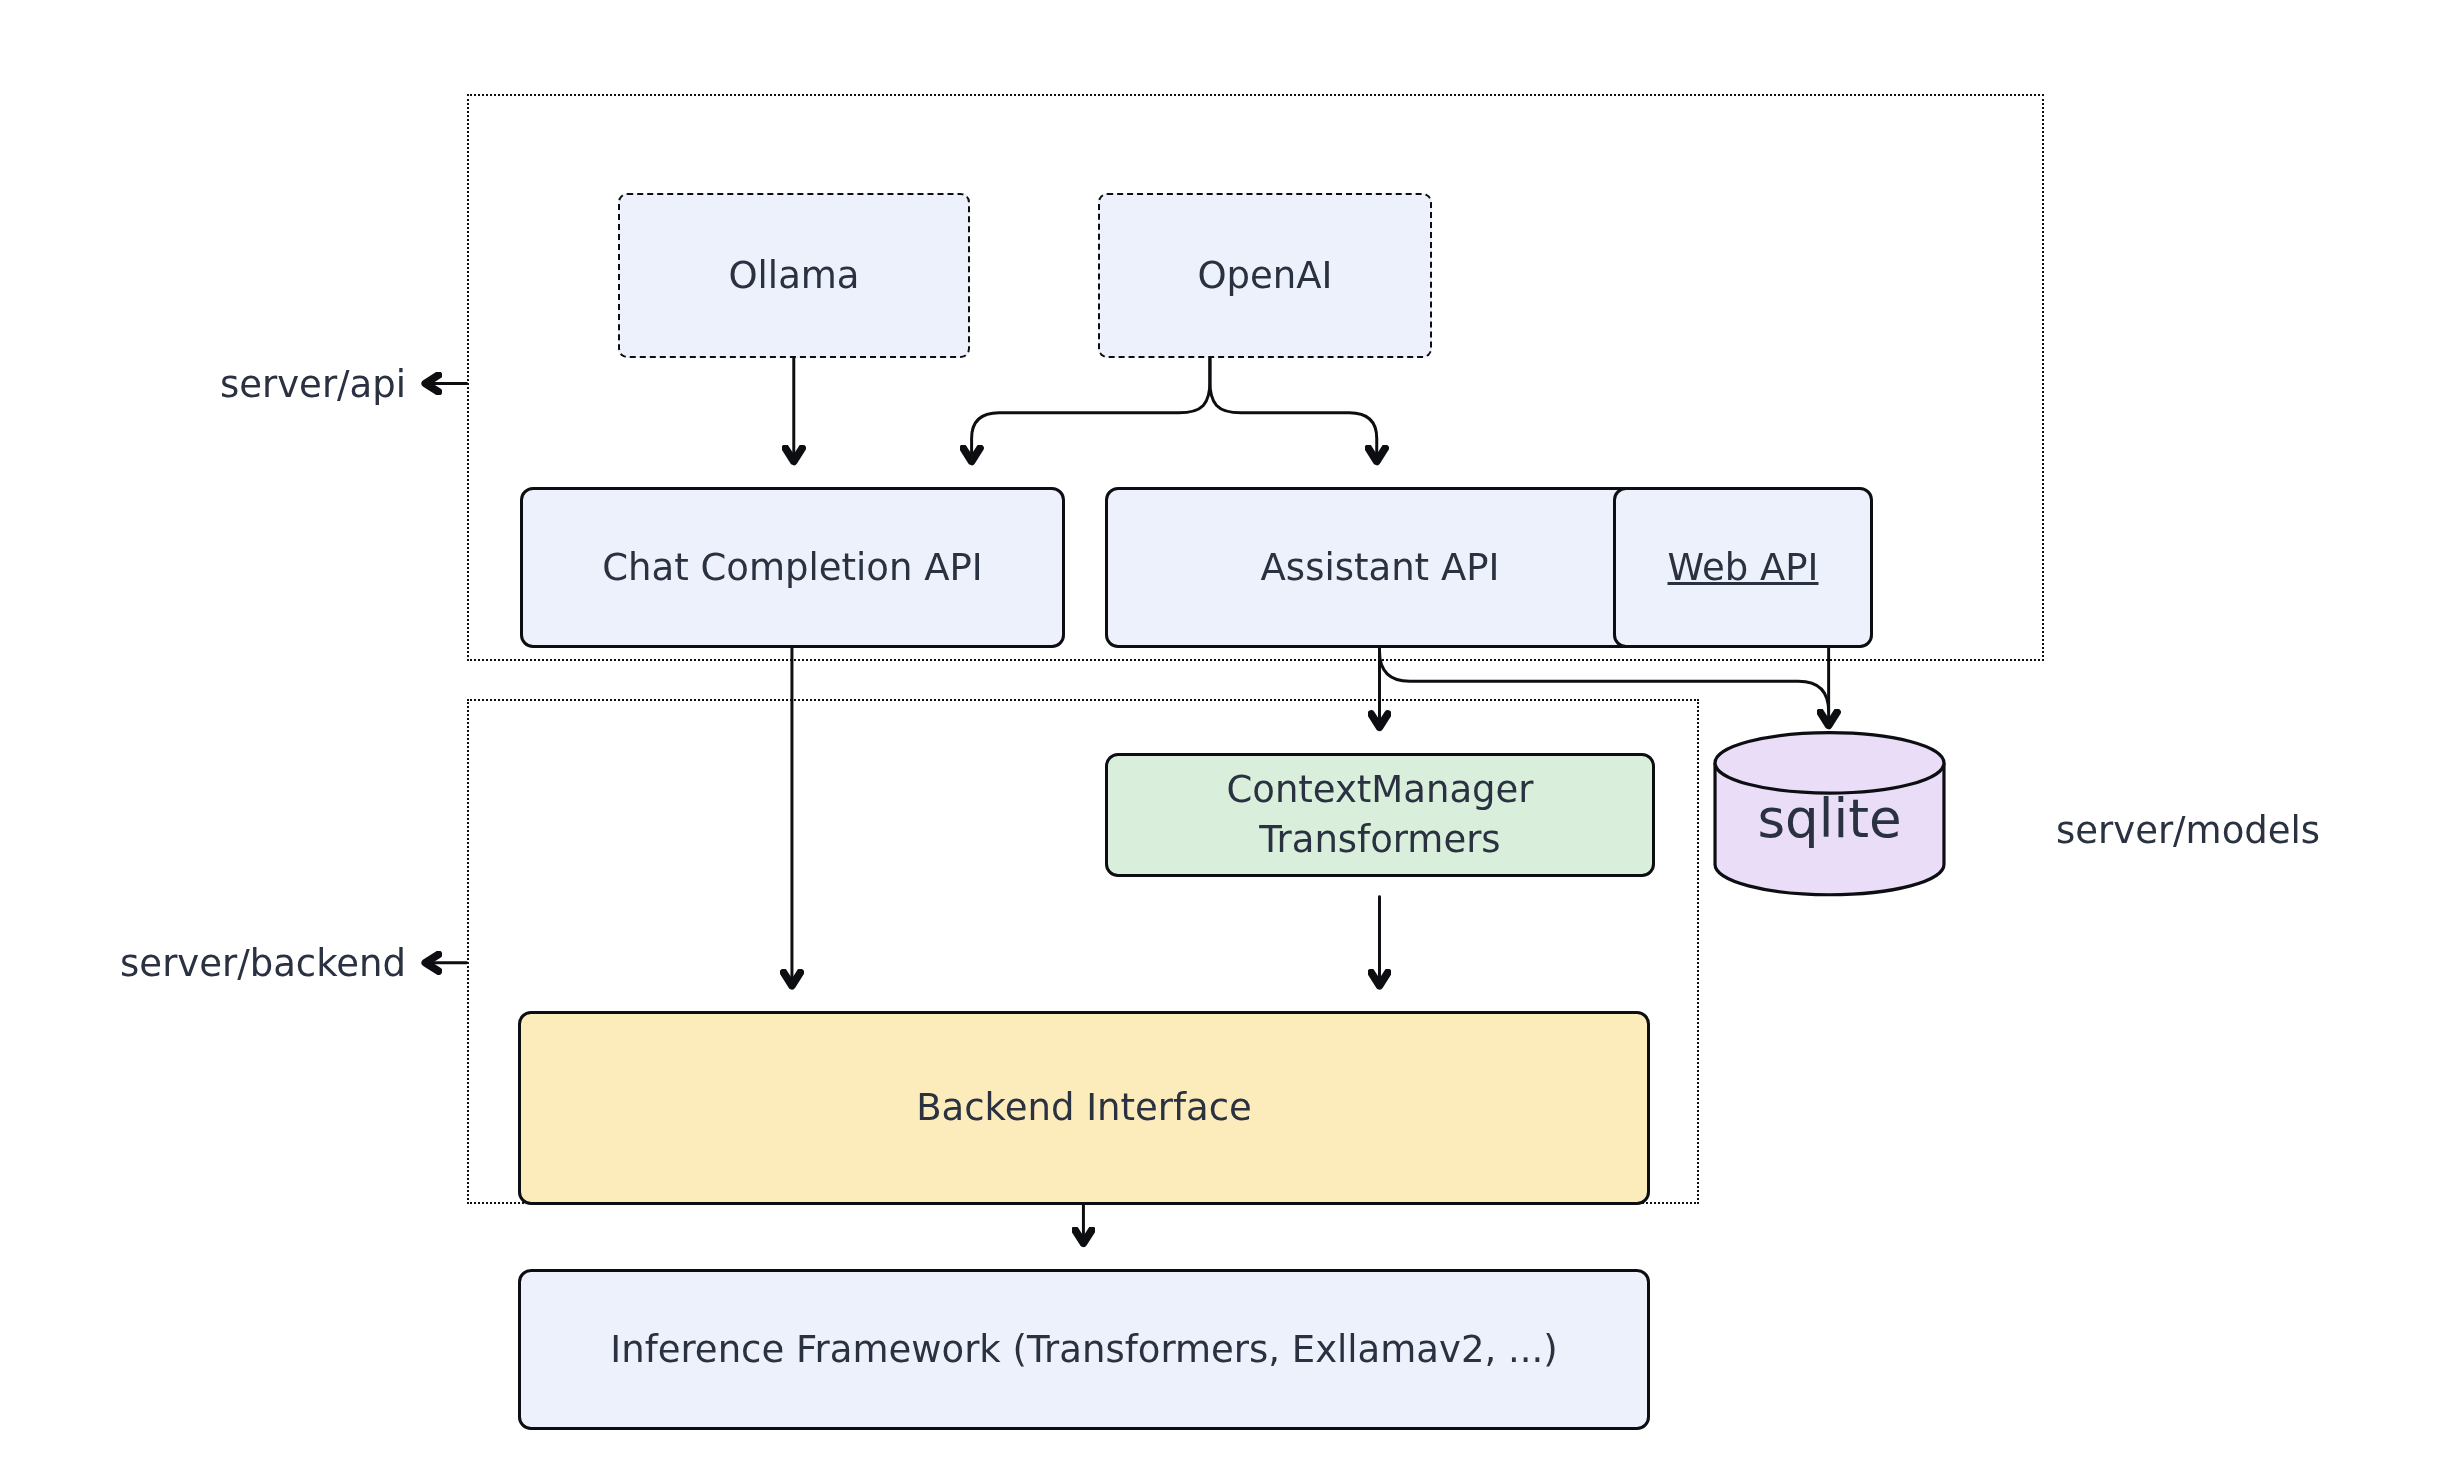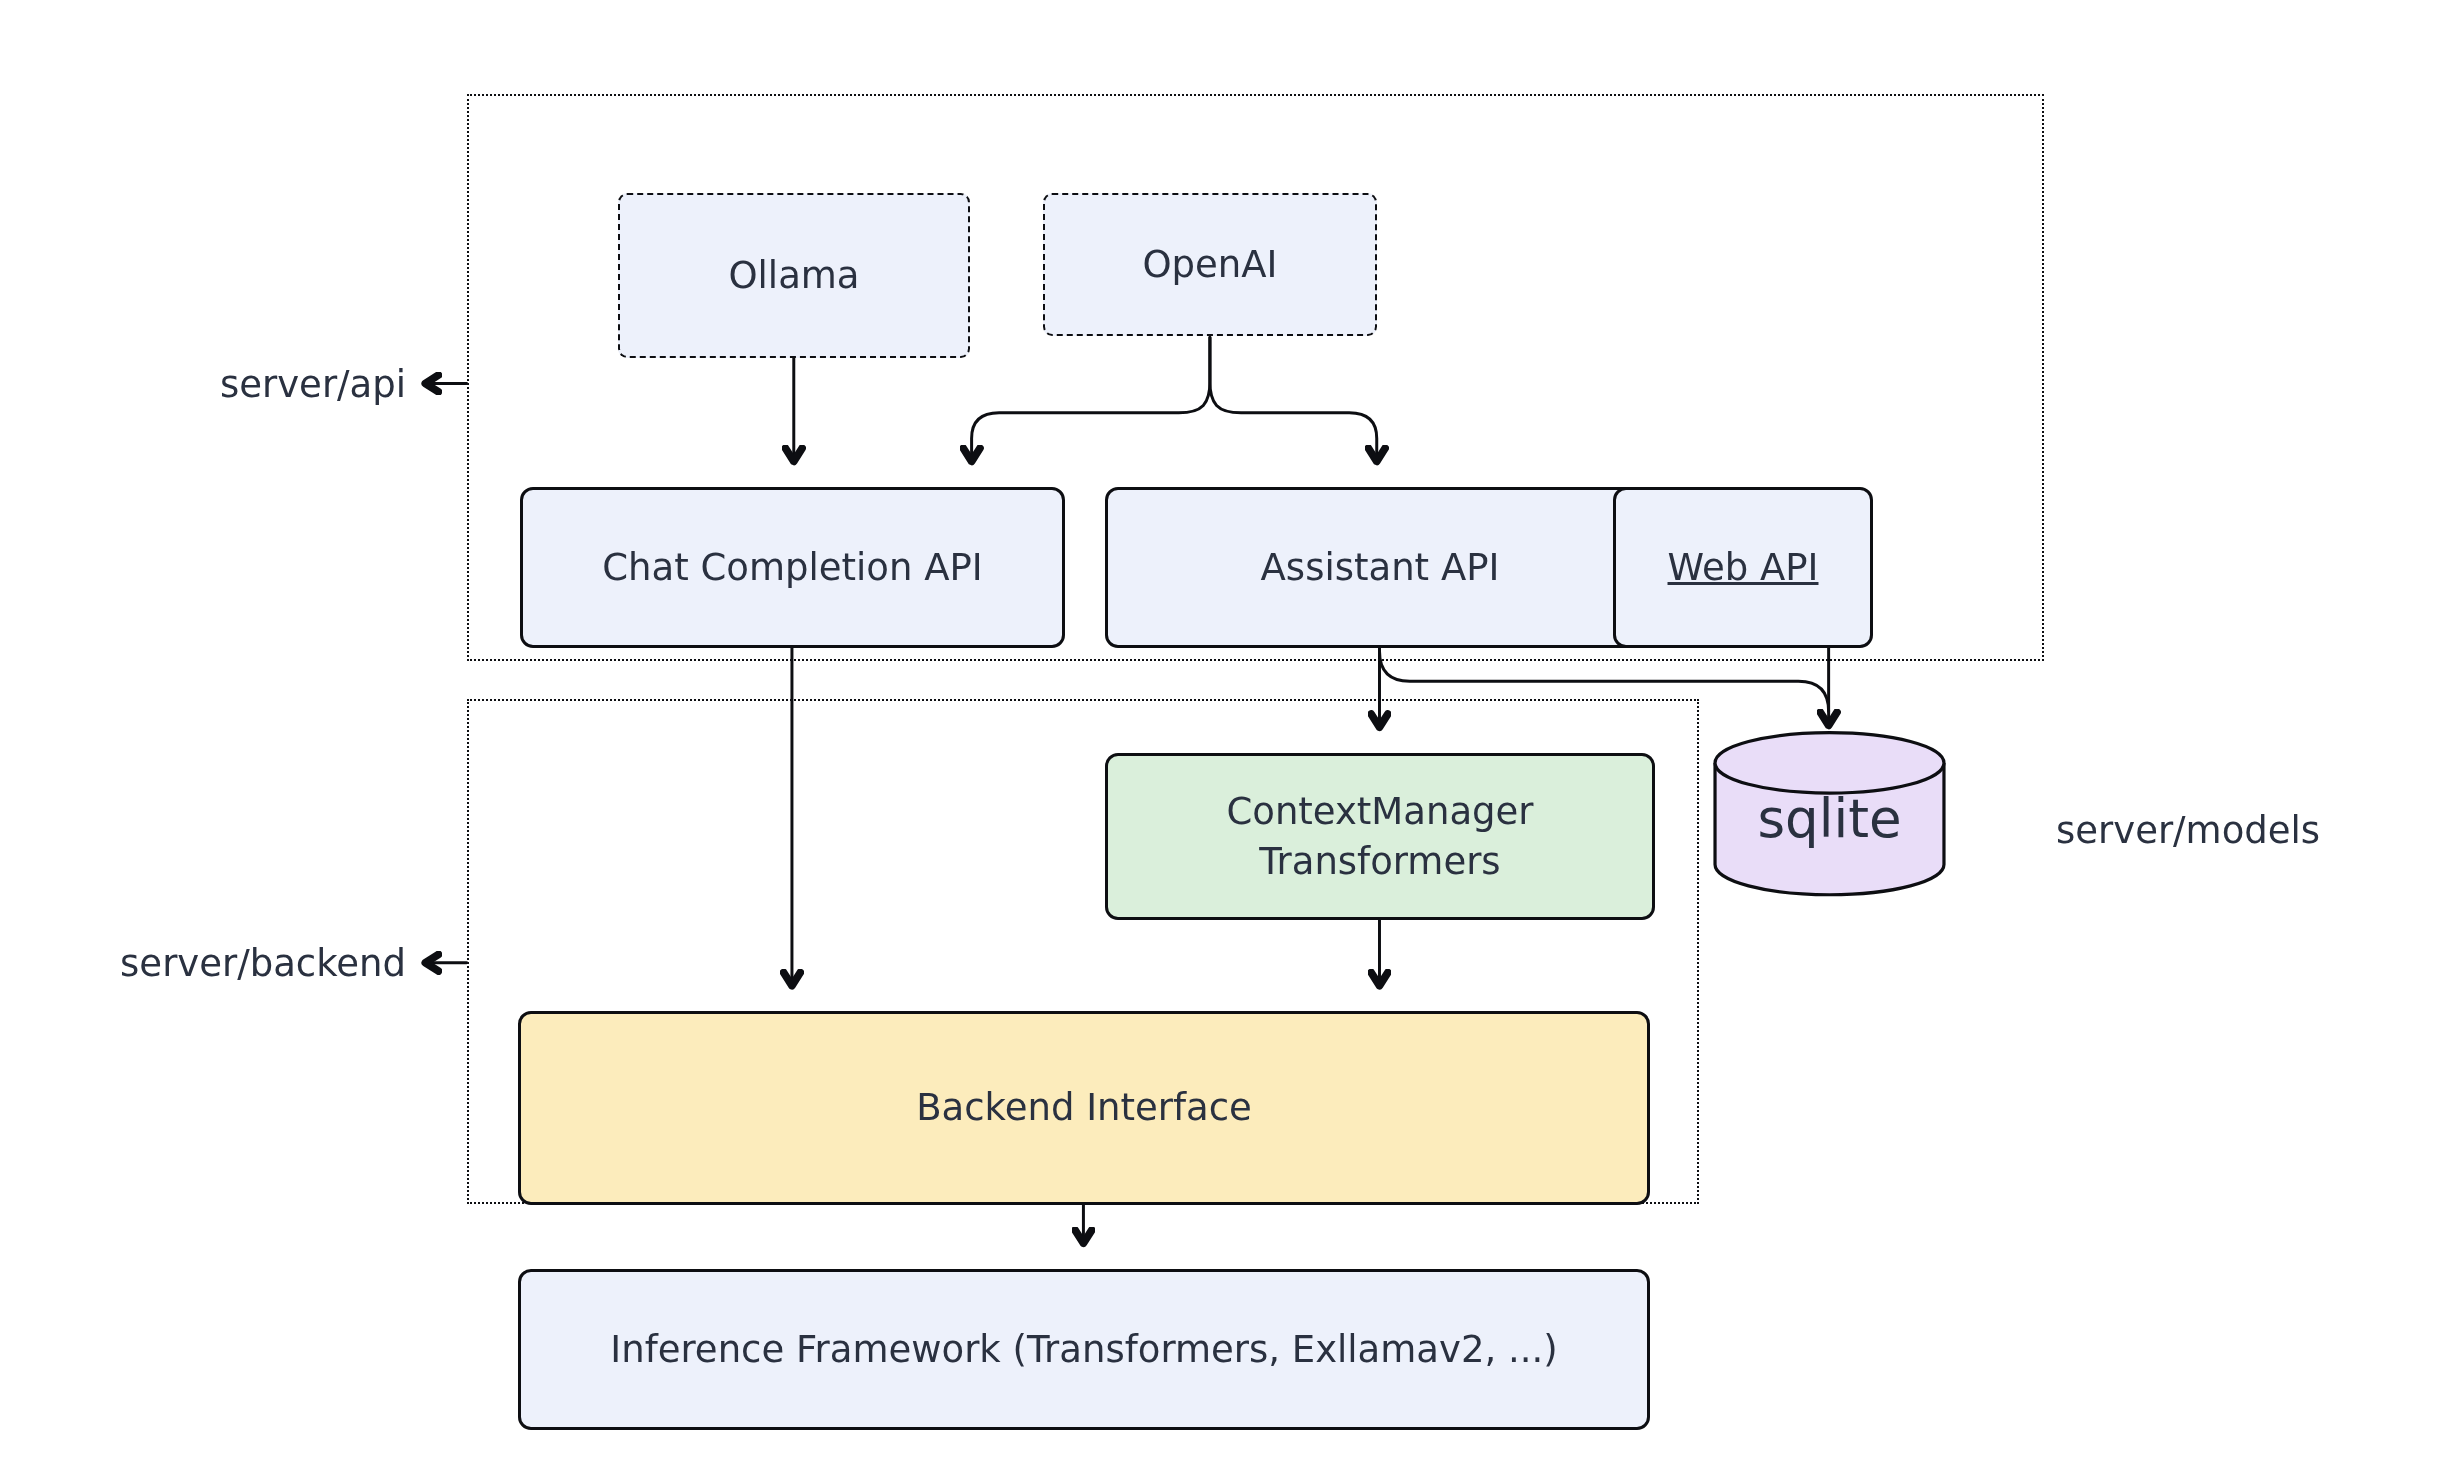--- a/index.html
+++ b/index.html
@@ -119,37 +119,37 @@
 
     <path d="M509,418 H464" marker-end="url(#arw)"></path>
 
     <path d="M509,1050 H464" marker-end="url(#arw)"></path>
   </svg>
 
   <div class="node dashed" style="left:618px; top:172px; width:352px; height:165px;">
     <span>Ollama</span>
   </div>
 
-  <div class="node dashed" style="left:1043px; top:172px; width:334px; height:143px;">
+  <div class="node dashed" style="left:1098px; top:172px; width:334px; height:165px;">
     <span>OpenAI</span>
   </div>
 
   <div class="node" style="left:1105px; top:466px; width:550px; height:161px;">
     <span>Assistant API</span>
   </div>
 
   <div class="node" style="left:520px; top:466px; width:545px; height:161px;">
     <span>Chat Completion API</span>
   </div>
 
   <div class="node" style="left:1613px; top:466px; width:260px; height:161px;text-decoration:underline;">
     <span>Web API</span>
   </div>
 
-  <div class="node green" style="left:1105px; top:732px; width:550px; height:167px;">
+  <div class="node green" style="left:1105px; top:732px; width:550px; height:124px;">
     <span>ContextManager</span>
     <span>Transformers</span>
   </div>
 
   <div class="node yellow" style="left:518px; top:990px; width:1132px; height:194px;">
     <span>Backend Interface</span>
   </div>
 
   <div class="node" style="left:518px; top:1248px; width:1132px; height:161px;">
     <span>Inference Framework (Transformers, Exllamav2, ...)</span>

